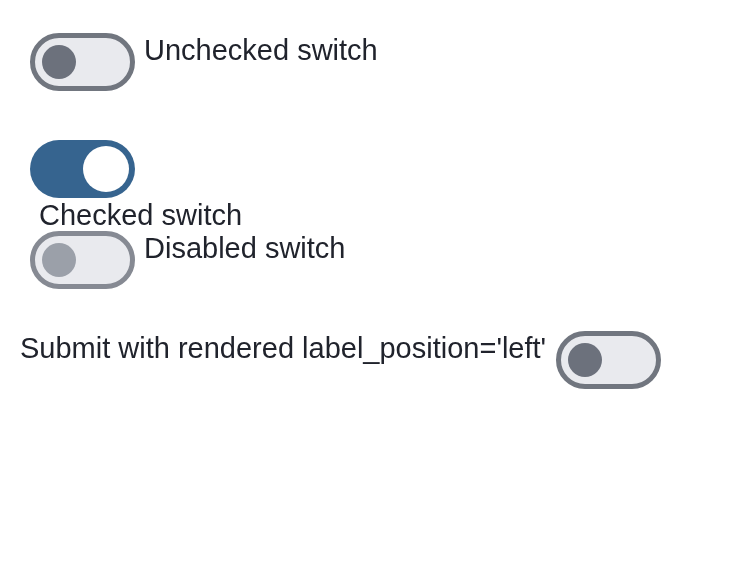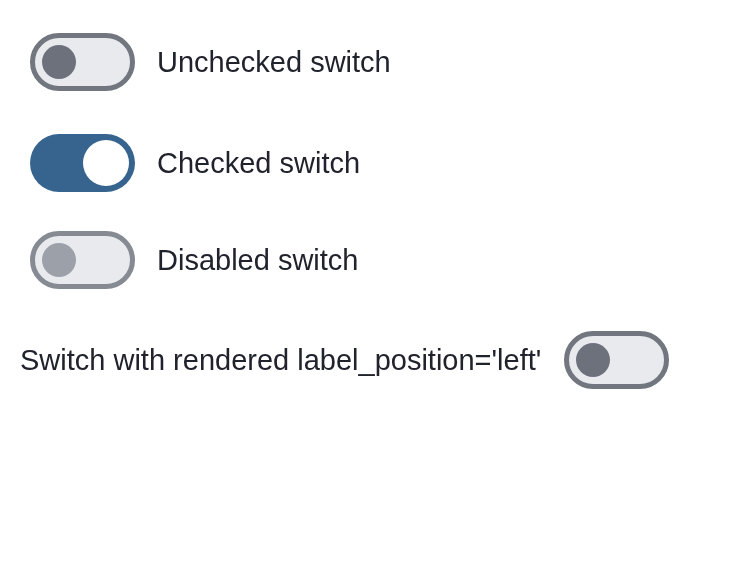--- a/index.html
+++ b/index.html
@@ -20,25 +20,23 @@
     width: 730px; height: 566px;
     background: var(--page-bg);
     font-family: "Liberation Sans", sans-serif;
     overflow: hidden;
   }
   .canvas { position: relative; width: 730px; height: 566px; }
 
   .row {
     position: absolute;
     display: flex;
-    align-items: center;
-    gap: 13px;
   }
   .row-1 { left: 30px; top: 33px; }
-  .row-2 { left: 30px; top: 134px; }
+  .row-2 { left: 30px; top: 140px; flex-direction: column; }
   .row-3 { left: 30px; top: 231px; }
   .row-4 { left: 20px; top: 331px; }
 
   .switch {
     position: relative;
     width: 105px; height: 58px;
     border-radius: 29px;
     flex: 0 0 auto;
   }
   .switch.unchecked {
@@ -114,20 +112,20 @@
   </div>
 
   <div class="row row-3">
     <div class="switch disabled" role="switch" aria-checked="false" aria-disabled="true">
       <div class="thumb"></div>
     </div>
     <span class="switch-label label-right">Disabled switch</span>
   </div>
 
   <div class="row row-4">
-    <span class="switch-label label-left">Switch with rendered label_position='left'</span>
+    <span class="switch-label label-left">Submit with rendered label_position='left'</span>
     <div class="switch unchecked" role="switch" aria-checked="false">
       <div class="thumb"></div>
     </div>
   </div>
 
 
 </div>
 
 </body></html>

